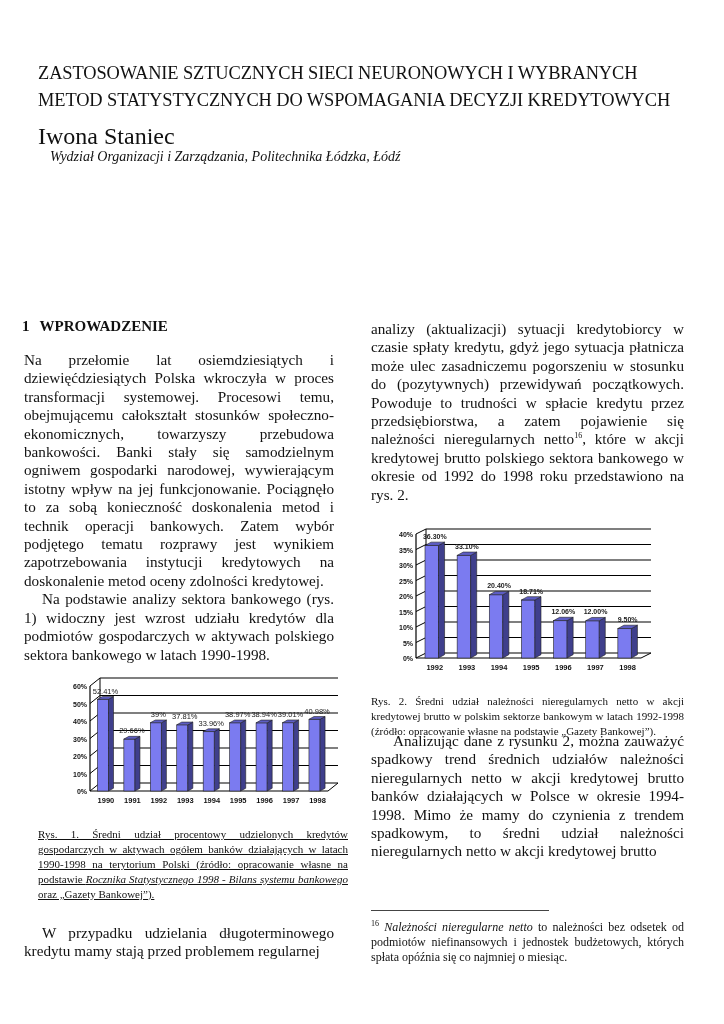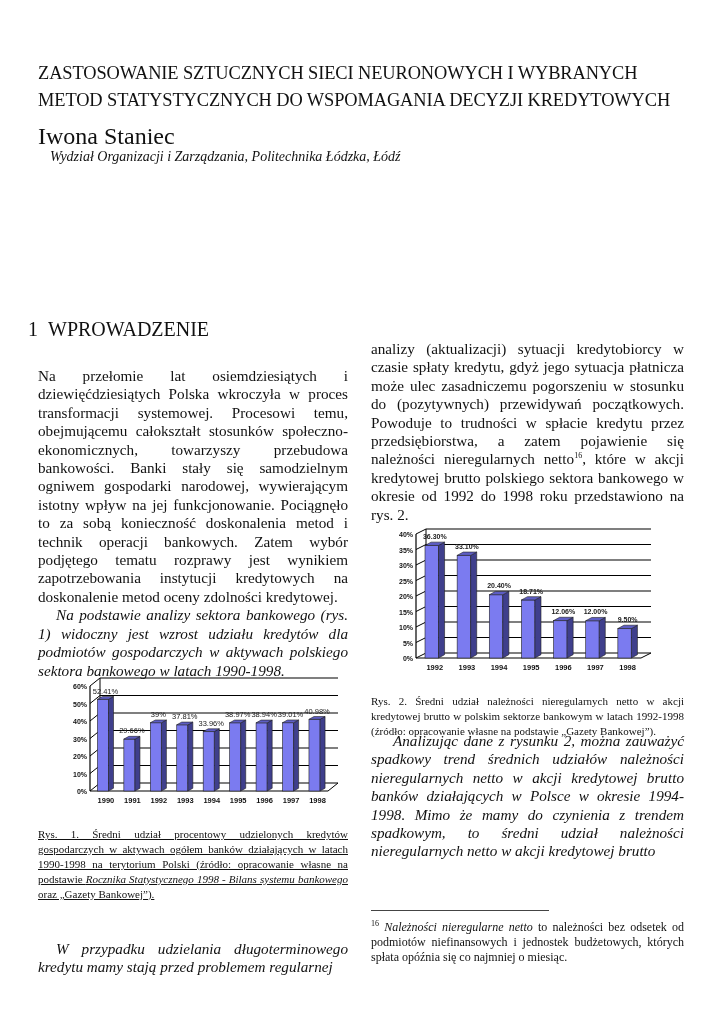--- a/index.html
+++ b/index.html
@@ -5,25 +5,25 @@
   html, body { margin: 0; padding: 0; background: #ffffff; }
   body { width: 724px; height: 1024px; position: relative; overflow: hidden;
          font-family: "Liberation Serif", "DejaVu Serif", serif; color: #111; }
   .title { position: absolute; left: 38px; top: 60px; width: 660px;
            font-size: 18.4px; line-height: 27px; letter-spacing: -0.1px; }
   .author { position: absolute; left: 38px; top: 125px; font-size: 24px; line-height: 22px; }
   .affil { position: absolute; left: 38px; top: 147px; font-size: 14px; line-height: 20px; font-style: italic; margin-left: 12px; }
 
   .col { position: absolute; font-size: 15.2px; line-height: 18.4px; text-align: justify; }
   .col p { margin: 0; }
-  .col .indent { text-indent: 18px; font-style: italic; }
-  .left-col { left: 38px; width: 310px; margin-top: 16px; }
+  .col .indent { text-indent: 18px; }
+  .left-col { left: 24px; width: 310px; }
   .right-col { left: 371px; width: 313px; }
 
-  .section-head { position: absolute; left: 28px; top: 318px; font-size: 20px; }
+  .section-head { position: absolute; left: 22px; top: 318px; font-size: 15px; font-weight: bold; }
   .section-head span + span { margin-left: 10px; }
 
   .caption { position: absolute; font-size: 11px; line-height: 15px; text-align: justify; }
   .caption i { font-style: italic; }
 
   .footnote-rule { position: absolute; left: 371px; top: 910px; width: 178px; height: 1px; background: #444; }
   .footnote { position: absolute; left: 371px; top: 916px; width: 313px; font-size: 12px; line-height: 15px; text-align: justify; }
   .footnote sup { font-size: 8px; vertical-align: 5px; }
   sup.fn { font-size: 8px; vertical-align: 6px; line-height: 0; }
 
@@ -123,21 +123,21 @@
   </svg>
 
 <div class="caption" style="left:38px; top:827px; width:310px;text-decoration:underline;">
   <span>Rys. 1. Średni udział procentowy udzielonych kredytów gospodarczych w aktywach ogółem banków działających w latach 1990-1998 na terytorium Polski (źródło: opracowanie własne na podstawie </span><i>Rocznika Statystycznego 1998 - Bilans systemu bankowego</i><span> oraz „Gazety Bankowej”).</span>
 </div>
 
 <div class="col left-col" style="top:924px;">
   <p class="indent">W przypadku udzielania długoterminowego kredytu mamy stają przed problemem regularnej</p>
 </div>
 
-<div class="col right-col" style="top:320px;margin-top:20px;">
+<div class="col right-col" style="top:320px;">
   <p><span>analizy (aktualizacji) sytuacji kredytobiorcy w czasie spłaty kredytu, gdyż jego sytuacja płatnicza może ulec zasadniczemu pogorszeniu w stosunku do (pozytywnych) przewidywań początkowych. Powoduje to trudności w spłacie kredytu przez przedsiębiorstwa, a zatem pojawienie się należności nieregularnych netto</span><sup class="fn">16</sup><span>, które w akcji kredytowej brutto polskiego sektora bankowego w okresie od 1992 do 1998 roku przedstawiono na rys. 2.</span></p>
 </div>
 
 <svg class="chart" id="chart2" style="left:386px; top:522px;" width="290" height="152" viewBox="0 0 290 152">
     <line x1="40" y1="131" x2="265" y2="131" stroke="#000" stroke-width="1.2"></line>
     <line x1="30" y1="136" x2="40" y2="131" stroke="#000" stroke-width="1"></line>
     <text x="27" y="139" font-size="7" text-anchor="end" font-weight="bold" fill="#111">0%</text>
     <line x1="40" y1="115.5" x2="265" y2="115.5" stroke="#000" stroke-width="1.2"></line>
     <line x1="30" y1="120.5" x2="40" y2="115.5" stroke="#000" stroke-width="1"></line>
     <text x="27" y="123.5" font-size="7" text-anchor="end" font-weight="bold" fill="#111">5%</text>

